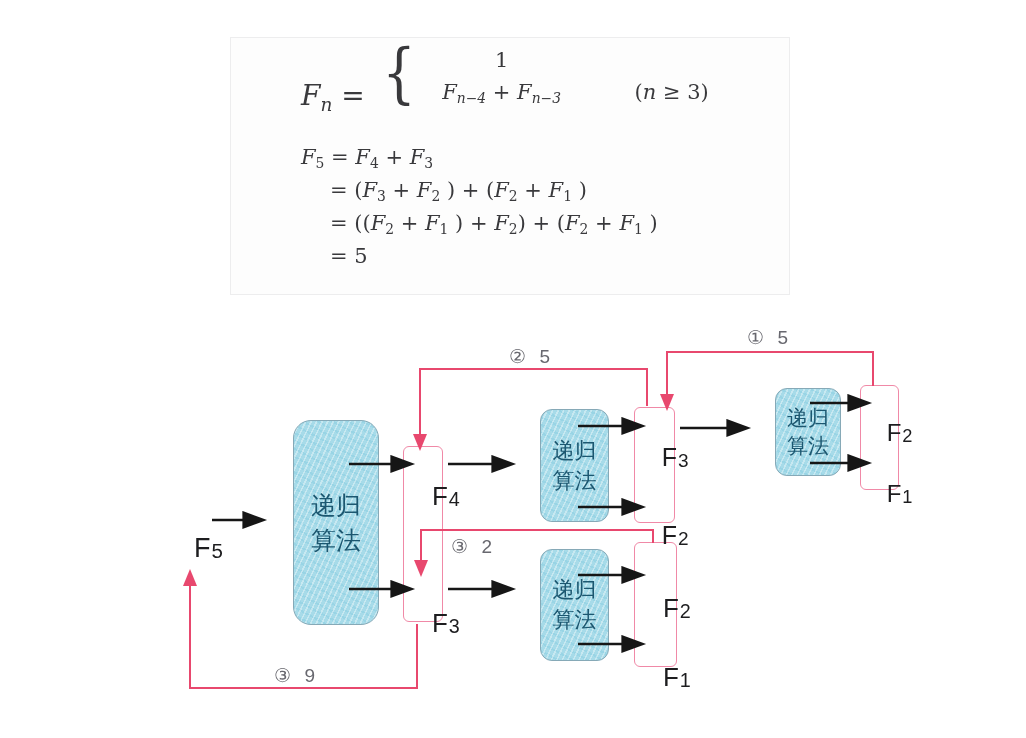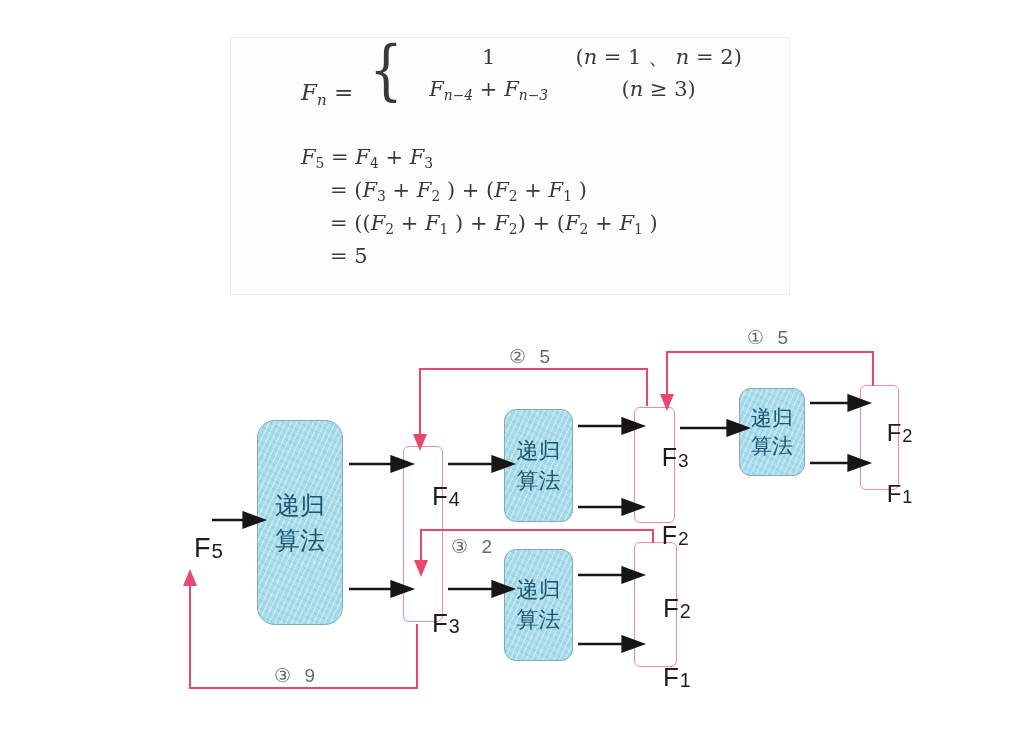--- a/index.html
+++ b/index.html
@@ -11,21 +11,21 @@
   .page{position:relative;width:1026px;height:738px;background:#fff;overflow:hidden;
         font-family:"Liberation Sans", sans-serif;}
 
   
   .formula-panel{position:absolute;left:230px;top:37px;width:560px;height:258px;
                  background:var(--panel-bg);border:1px solid var(--panel-border);box-sizing:border-box;}
   .formula{color:var(--formula-ink);font-family:"DejaVu Serif","Liberation Serif",serif;}
   .formula sub{font-size:.66em;line-height:0;vertical-align:-0.3em;}
   .it{font-style:italic;}
   .case-line{position:absolute;left:301px;top:40px;display:flex;align-items:center;font-size:21px;}
-  .case-lhs{font-size:23px;white-space:pre;margin-top:39px;}
+  .case-lhs{font-size:28px;white-space:pre;margin-top:39px;}
   .brace{font-size:66px;line-height:58px;font-weight:normal;margin:0 3px 6px 4px;transform:scaleX(.8);}
   .cases{display:flex;flex-direction:column;}
   .case-row{display:flex;align-items:center;height:32px;}
   .case-expr{width:158px;text-align:center;white-space:pre;}
   .case-cond{width:182px;text-align:center;white-space:pre;}
   .derivation{position:absolute;left:301px;top:141px;font-size:21px;line-height:33px;}
   .der-line{white-space:pre;}
   .der-line.indent{margin-left:29px;}
 
   
@@ -33,21 +33,21 @@
   .bk{stroke:var(--arrow-black);stroke-width:2.6;fill:none;}
   .pk{stroke:var(--pink-line);stroke-width:2;fill:none;}
   .bkf{fill:var(--arrow-black);} .pkf{fill:var(--pink-line);}
 
   .algo-box{position:absolute;box-sizing:border-box;border:1px solid var(--blue-border);
     background-color:var(--blue-fill);
     background-image:
       repeating-linear-gradient(115deg, rgba(255,255,255,.38) 0 1.5px, rgba(255,255,255,0) 1.5px 5px),
       repeating-linear-gradient(28deg, rgba(120,198,220,.30) 0 2px, rgba(255,255,255,0) 2px 7px);
     display:flex;flex-direction:column;align-items:center;justify-content:center;
-    color:var(--algo-text);text-align:center;}
+    color:var(--algo-text);text-align:center;margin-left:36px;}
   .algo-box .ln{white-space:pre;}
   .frame{position:absolute;box-sizing:border-box;border:1.5px solid var(--pink-frame);
          border-radius:6px;background:transparent;}
   .nlabel{position:absolute;color:#1d1d1f;text-align:center;white-space:pre;}
   .nlabel .d{font-size:.76em;vertical-align:-1px;margin-left:1px;}
   .rlabel{position:absolute;width:64px;text-align:center;font-size:19px;color:var(--label-gray);
           white-space:pre;letter-spacing:1px;}
 </style>
 </head>
 <body>
@@ -55,21 +55,20 @@
 <div class="page">
 
   <div class="formula-panel"></div>
 
   <div class="case-line formula">
     <span class="case-lhs"><span class="it">F</span><sub class="it">n</sub><span> = </span></span>
     <span class="brace">{</span>
     <span class="cases">
       <span class="case-row">
         <span class="case-expr"><span>1</span></span>
-        <span class="case-cond"><span>(</span><span class="it">n</span><span> = 1 、 </span><span class="it">n</span><span> = 2)</span></span>
       </span>
       <span class="case-row">
         <span class="case-expr"><span class="it">F</span><sub class="it">n−4</sub><span> + </span><span class="it">F</span><sub class="it">n−3</sub></span>
         <span class="case-cond"><span>(</span><span class="it">n</span><span> ≥ 3)</span></span>
       </span>
     </span>
   </div>
 
   <div class="derivation formula">
     <div class="der-line"><span class="it">F</span><sub>5</sub><span> = </span><span class="it">F</span><sub>4</sub><span> + </span><span class="it">F</span><sub>3</sub></div>

